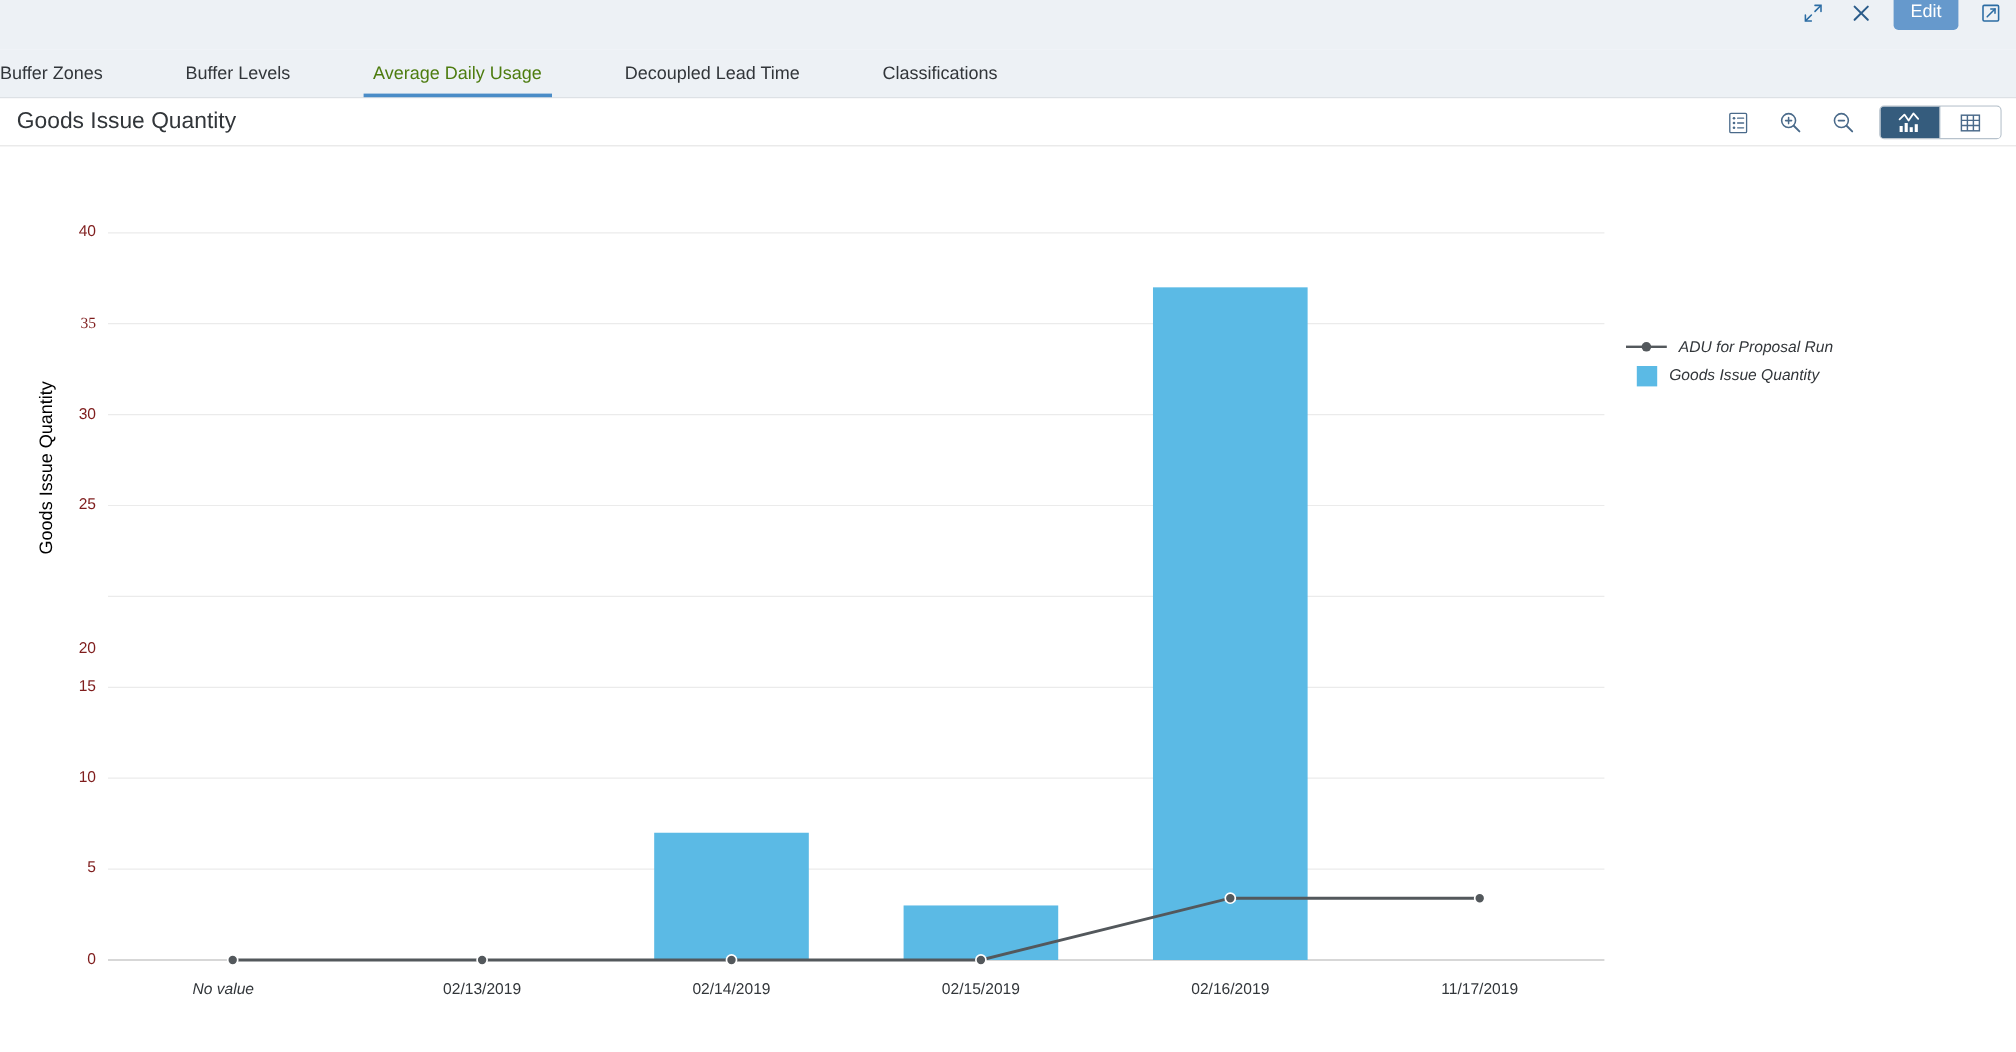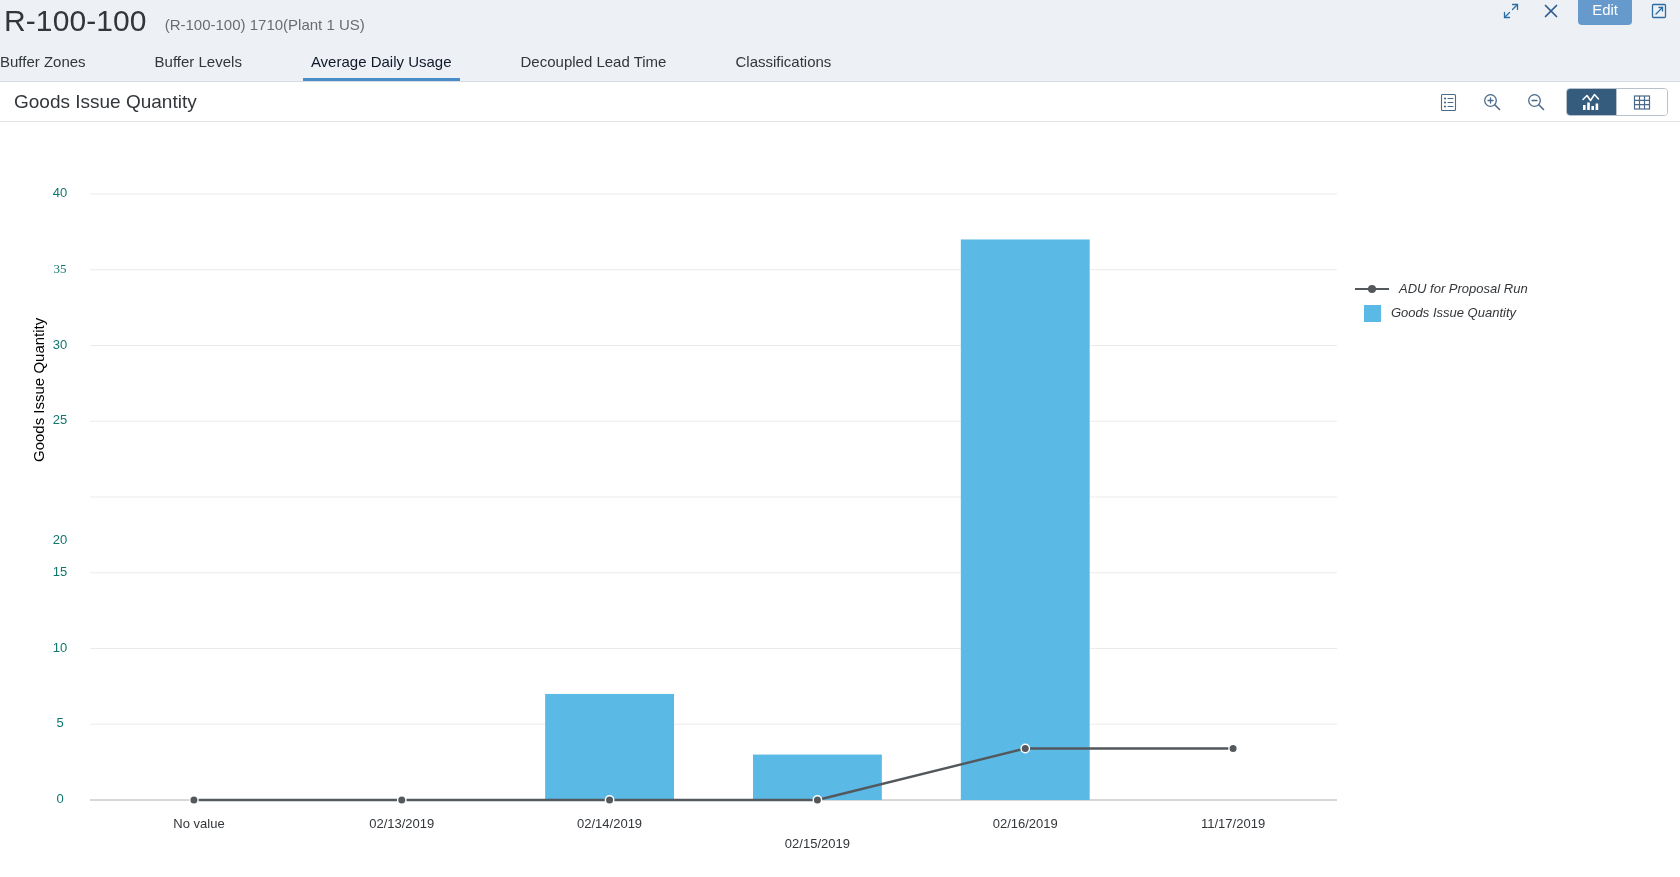--- a/index.html
+++ b/index.html
@@ -47,21 +47,21 @@
     position:absolute; left:0; top:41px; width:1680px; height:41px;
     background:#edf1f5;
     border-bottom:1px solid #d9dde1;
     display:flex; align-items:flex-end;gap:25px;
   }
   .tab {
     font-size:15px; color:#32363a; padding:0 22px 10px 22px;
     line-height:18px; cursor:pointer; position:relative; white-space:nowrap;
   }
   .tab:first-child { padding-left:0; }
-  .tab.selected { color:#0f172a; }
+  .tab.selected { color:#4d7c0f; }
   .tab.selected::after {
     content:""; position:absolute; left:14px; right:14px; bottom:0;
     height:3px; background:#4a8cc7;
   }
   .tab:first-child.selected::after { left:0; }
 
   
   .card {
     position:absolute; left:0; top:82px; width:1680px; height:795px;
     background:#ffffff;
@@ -97,21 +97,21 @@
   
   .plot-wrap { position:relative; width:1680px; height:754px; }
   .plot-svg { position:absolute; left:0; top:0; }
 
   .ylabel-rot {
     position:absolute; left:30px; top:340px;
     transform:rotate(-90deg); transform-origin:left top;
     font-size:15px; color:#000000; white-space:nowrap;
   }
   .tick-y {
-    position:absolute; font-size:13px; color:#0f766e; text-align:center; width:40px;
+    position:absolute; font-size:13px; color:#7f1d1d; text-align:right; width:40px;
   }
   .tick-x {
     position:absolute; font-size:13px; color:#32363a; text-align:center; width:160px;
   }
   .legend {
     position:absolute; left:1355px; top:155px;
     font-size:13px; color:#32363a;
   }
   .legend-item { display:flex; align-items:center; height:24px; cursor:pointer; }
   .legend-swatch-line { width:34px; height:12px; margin-right:10px; position:relative; }
@@ -126,24 +126,20 @@
     width:17px; height:17px; background:#5bbae5; margin-right:10px; margin-left:9px;
   }
   .legend-label { line-height:16px;font-style:italic; }
 </style>
 </head>
 <body>
 
 <div class="page">
 
   <div class="obj-header">
-    <div class="title-row">
-      <span class="obj-title">R-100-100</span>
-      <span class="obj-subtitle">(R-100-100) 1710(Plant 1 US)</span>
-    </div>
 
     <div class="header-actions">
       <div class="hdr-icon" title="Full Screen">
         <svg width="18" height="18" viewBox="0 0 18 18" fill="none" stroke="#2b6ca3" stroke-width="1.3">
           <path d="M10.5 2.5H15.5V7.5" stroke-linecap="round"></path>
           <path d="M15 3L10.5 7.5" stroke-linecap="round"></path>
           <path d="M7.5 15.5H2.5V10.5" stroke-linecap="round"></path>
           <path d="M3 15L7.5 10.5" stroke-linecap="round"></path>
         </svg>
       </div>
@@ -262,24 +258,24 @@
           <div class="tick-y" style="left: 40px; top: 593.25px;">5</div>
           <div class="tick-y" style="left: 40px; top: 517.5px;">10</div>
           <div class="tick-y" style="left: 40px; top: 441.75px;">15</div>
           <div class="tick-y" style="left: 40px; top: 366px; margin-top: 44px;">20</div>
           <div class="tick-y" style="left: 40px; top: 290.25px;">25</div>
           <div class="tick-y" style="left: 40px; top: 214.5px;">30</div>
           <div class="tick-y" style="left: 40px; top: 138.75px; font-family: Liberation Serif, serif;">35</div>
           <div class="tick-y" style="left: 40px; top: 63px;">40</div>
         </div>
       <div id="xtick-layer">
-          <div class="tick-x" style="left: 119px; top: 694px;">No value</div>
+          <div class="tick-x" style="left: 106px; top: 694px; font-style: italic;">No value</div>
           <div class="tick-x" style="left: 321.75px; top: 694px;">02/13/2019</div>
           <div class="tick-x" style="left: 529.583px; top: 694px;">02/14/2019</div>
-          <div class="tick-x" style="left: 737.417px; top: 694px; margin-top: 20px;">02/15/2019</div>
+          <div class="tick-x" style="left: 737.417px; top: 694px;">02/15/2019</div>
           <div class="tick-x" style="left: 945.25px; top: 694px;">02/16/2019</div>
           <div class="tick-x" style="left: 1153.08px; top: 694px;">11/17/2019</div>
         </div>
 
       <div class="legend">
         <div class="legend-item">
           <span class="legend-swatch-line"></span>
           <span class="legend-label">ADU for Proposal Run</span>
         </div>
         <div class="legend-item">

